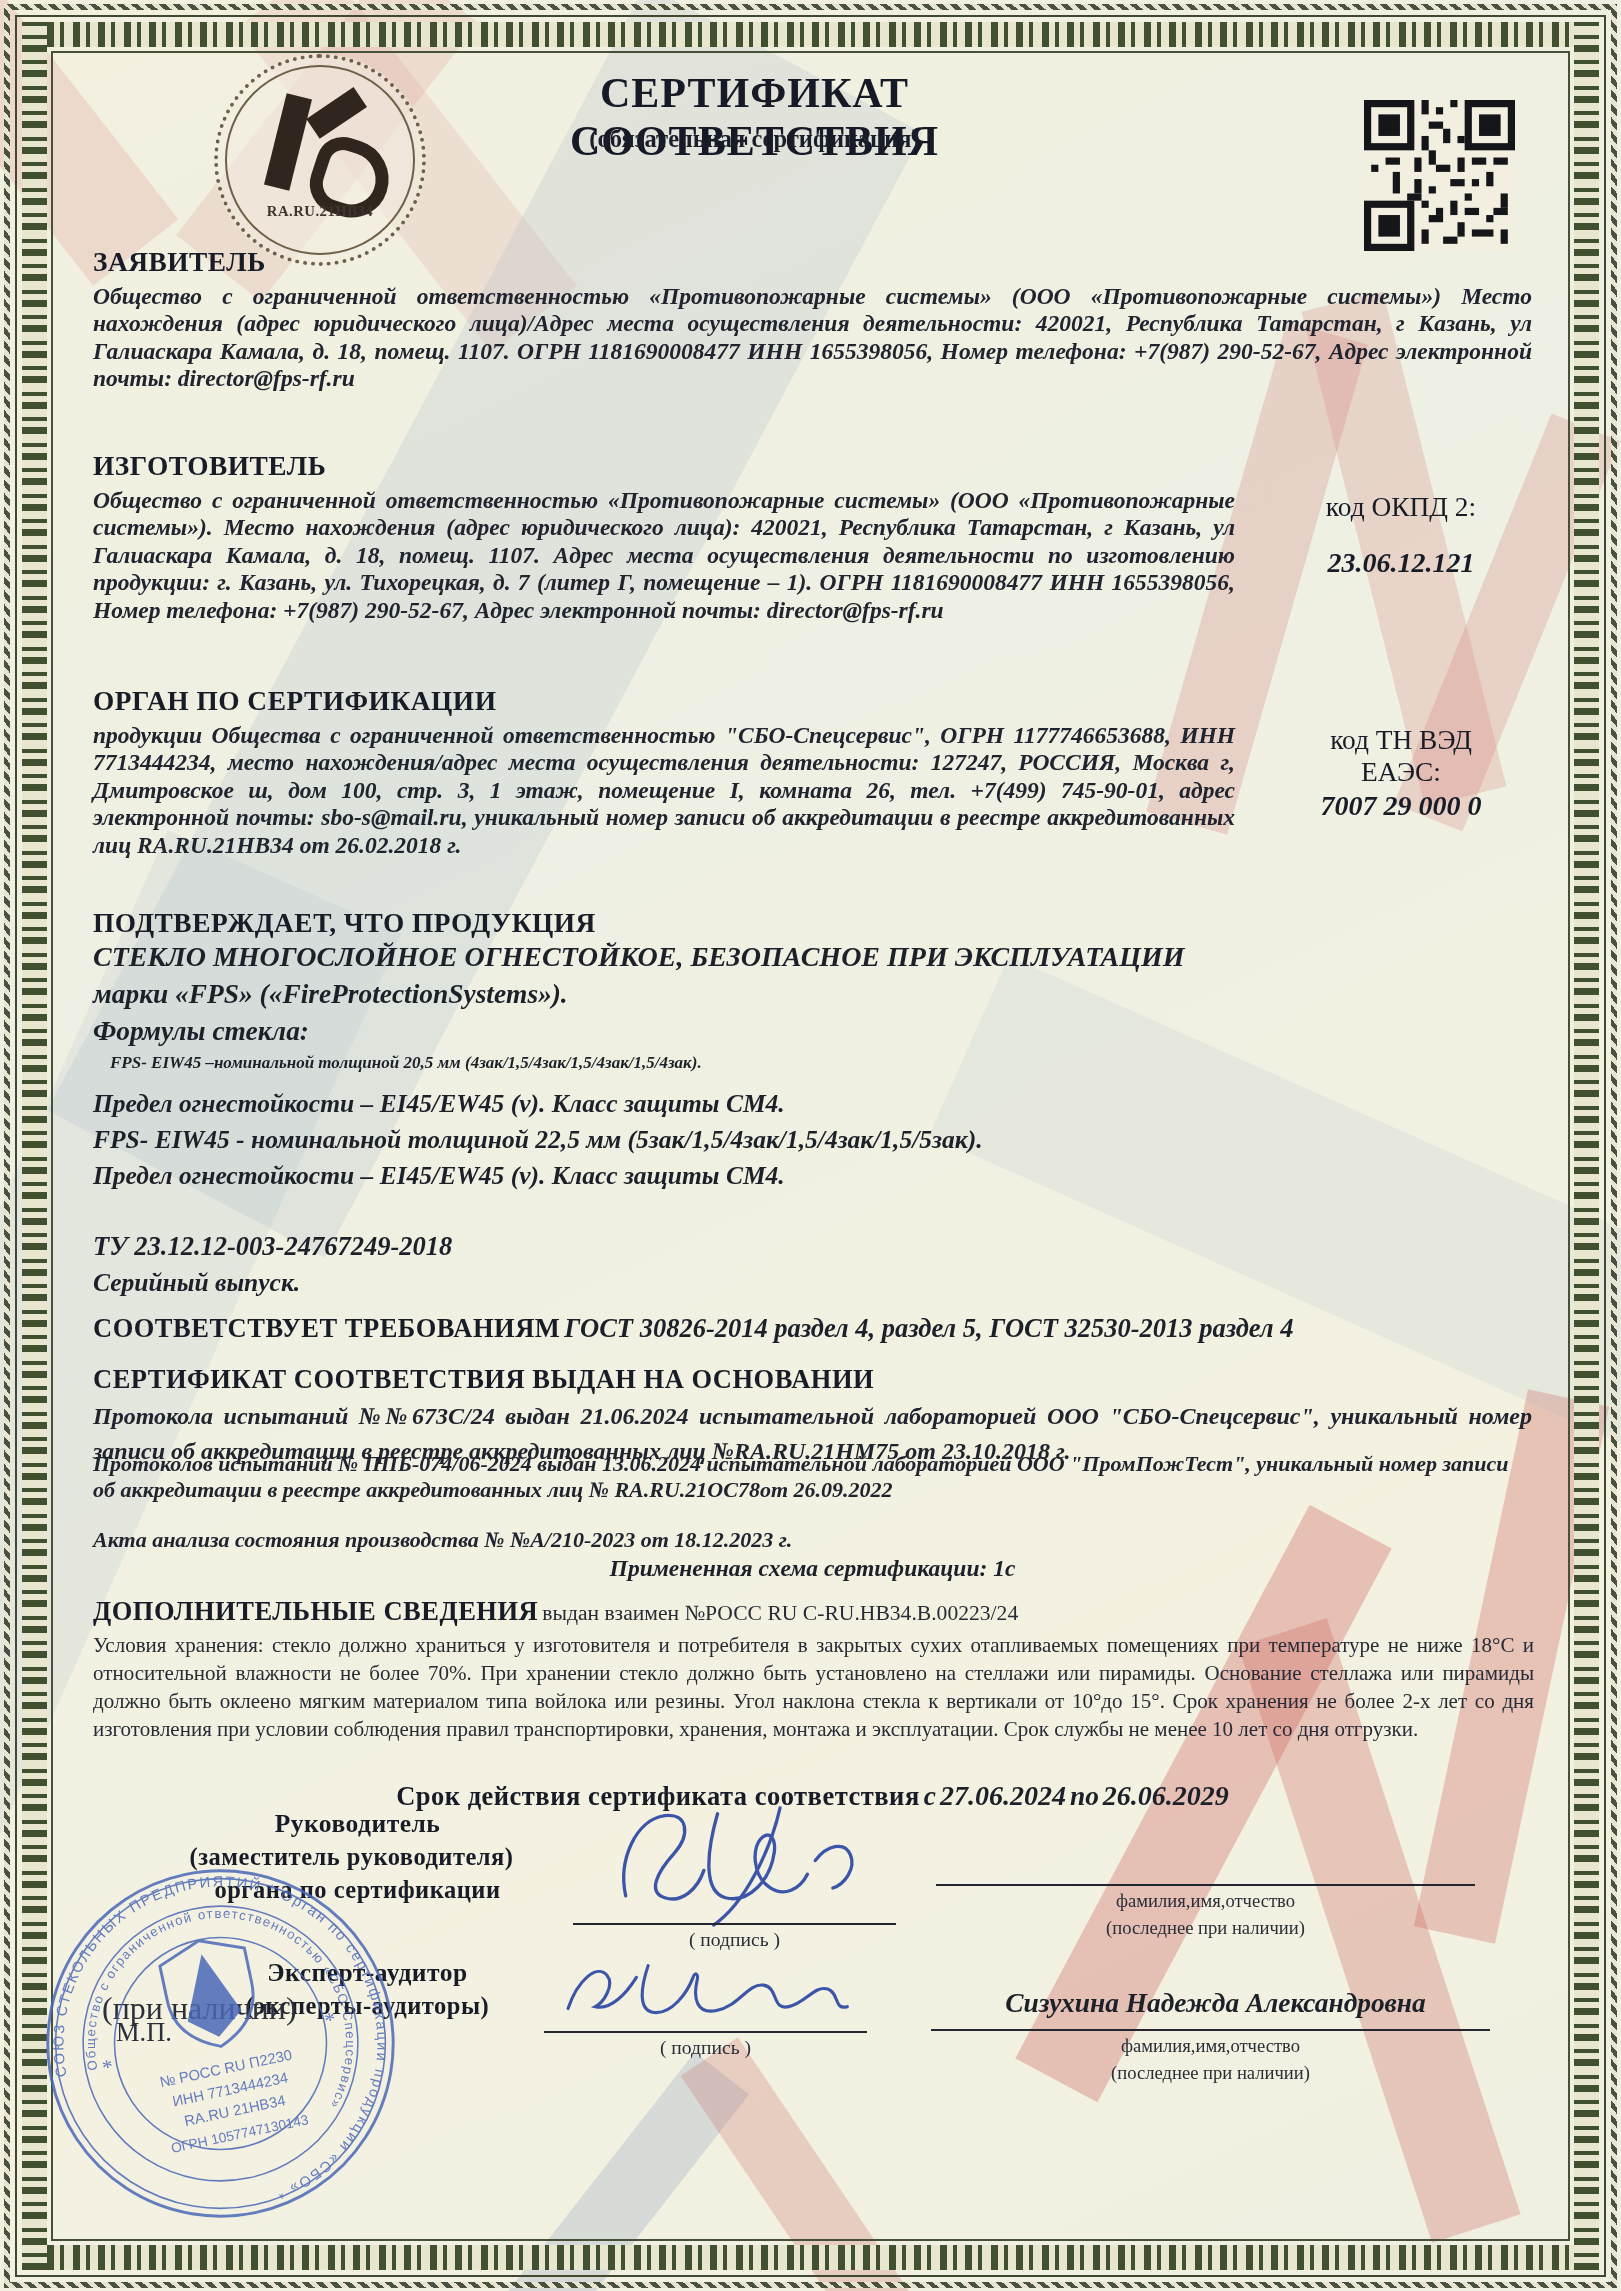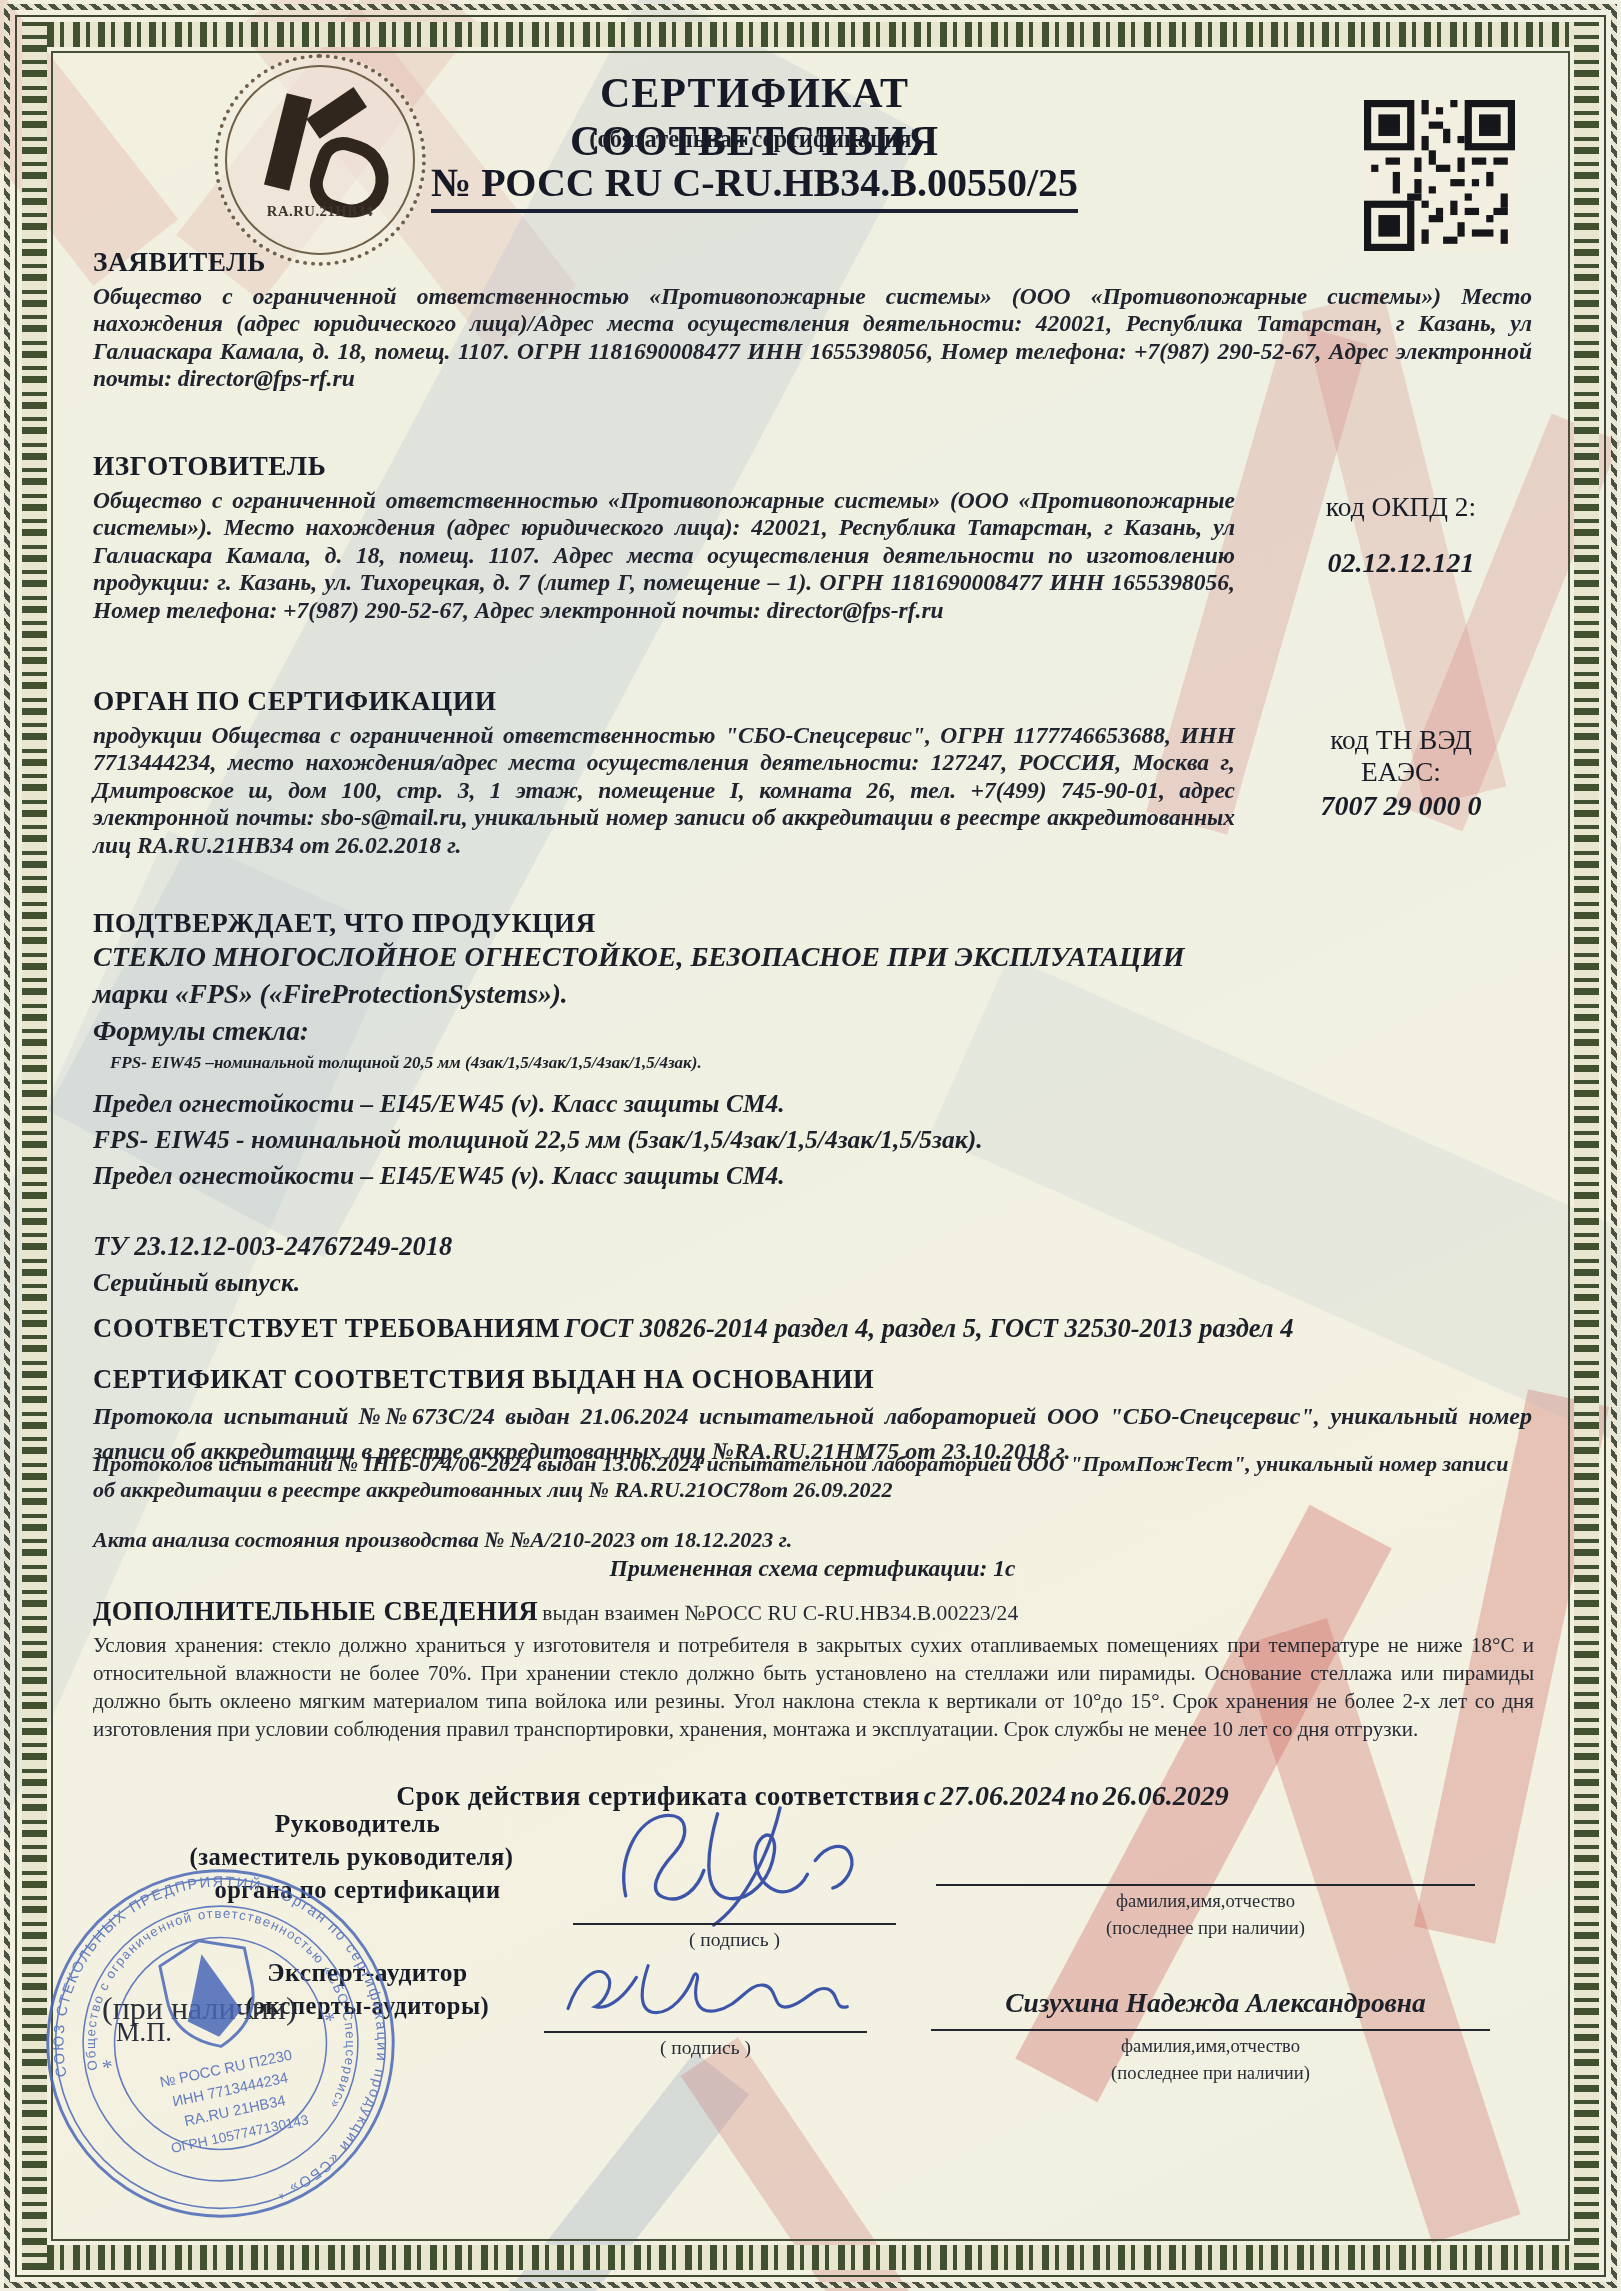--- a/index.html
+++ b/index.html
@@ -64,23 +64,20 @@
   <div class="abs" style="left:214px;top:54px;width:204px;height:204px;border-radius:50%;border:4.9px dotted #6f6049;background:rgba(243,238,225,.55);">
     <div style="position:absolute;inset:6.9px;border-radius:50%;border:2px solid #6f6049;"></div>
     <div style="position:absolute;left:57px;top:37px;width:25.5px;height:94px;background:#30261e;transform:rotate(14deg);"></div>
     <div style="position:absolute;left:90px;top:43px;width:57px;height:23.5px;background:#30261e;transform:rotate(-34deg);"></div>
     <div style="position:absolute;left:94px;top:82px;width:51px;height:51px;border:13.7px solid #30261e;border-radius:40% 60% 55% 45%;transform:rotate(18deg);"></div>
     <div class="ctr" style="position:absolute;left:0;right:0;top:145px;font-size:14.7px;letter-spacing:0.5px;color:#3d362c;font-weight:bold;">RA.RU.21HB34</div>
   </div>
 
   <div class="abs ctr" style="left:421px;top:69px;width:667px;font-size:42px;font-weight:bold;color:#161a26;letter-spacing:1px;">СЕРТИФИКАТ СООТВЕТСТВИЯ</div>
   <div class="abs ctr" style="left:421px;top:125px;width:667px;font-size:24.5px;font-weight:bold;color:#1a1e29;">(обязательная сертификация)</div>
-  <div class="abs ctr" style="left:392px;top:159px;width:725px;">
-    <span style="font-size:40px;font-weight:bold;color:#161a26;border-bottom:4.9px solid #1b2133;padding-bottom:3.9px;">№ РОСС RU C-RU.НВ34.В.00550/25</span>
-  </div>
 
   <svg class="abs" style="left:1364px;top:100px;" width="151" height="151" viewBox="0 0 147 147">
     <rect x="0" y="0" width="147" height="147" fill="#f2efe0"></rect>
     <g fill="#15161a">
       <rect x="0" y="0" width="49" height="49"></rect>
         <rect x="98" y="0" width="49" height="49"></rect>
         <rect x="0" y="98" width="49" height="49"></rect>
     </g>
     <g fill="#f2efe0">
       <rect x="7" y="7" width="35" height="35"></rect>
@@ -129,21 +126,21 @@
         <rect x="133" y="126" width="7" height="14"></rect>
     </g>
   </svg>
 
   <div class="abs h" style="left:93px;top:247px;">ЗАЯВИТЕЛЬ</div>
   <div class="abs p" style="left:93px;top:283px;width:1439px;">Общество с ограниченной ответственностью «Противопожарные системы» (ООО «Противопожарные системы») Место нахождения (адрес юридического лица)/Адрес места осуществления деятельности: 420021, Республика Татарстан, г Казань, ул Галиаскара Камала, д. 18, помещ. 1107. ОГРН 1181690008477 ИНН 1655398056, Номер телефона: +7(987) 290-52-67, Адрес электронной почты: director@fps-rf.ru</div>
 
   <div class="abs h" style="left:93px;top:451px;">ИЗГОТОВИТЕЛЬ</div>
   <div class="abs p" style="left:93px;top:487px;width:1142px;">Общество с ограниченной ответственностью «Противопожарные системы» (ООО «Противопожарные системы»). Место нахождения (адрес юридического лица): 420021, Республика Татарстан, г Казань, ул Галиаскара Камала, д. 18, помещ. 1107. Адрес места осуществления деятельности по изготовлению продукции: г. Казань, ул. Тихорецкая, д. 7 (литер Г, помещение – 1). ОГРН 1181690008477 ИНН 1655398056, Номер телефона: +7(987) 290-52-67, Адрес электронной почты: director@fps-rf.ru</div>
   <div class="abs ctr code-label" style="left:1264px;top:492px;width:274px;">код ОКПД 2:</div>
-  <div class="abs ctr code-val" style="left:1264px;top:547px;width:274px;">02.12.12.121</div>
+  <div class="abs ctr code-val" style="left:1264px;top:547px;width:274px;">23.06.12.121</div>
 
   <div class="abs h" style="left:93px;top:686px;">ОРГАН ПО СЕРТИФИКАЦИИ</div>
   <div class="abs p" style="left:93px;top:722px;width:1142px;">продукции Общества с ограниченной ответственностью "СБО-Спецсервис", ОГРН 1177746653688, ИНН 7713444234, место нахождения/адрес места осуществления деятельности: 127247, РОССИЯ, Москва г, Дмитровское ш, дом 100, стр. 3, 1 этаж, помещение I, комната 26, тел. +7(499) 745-90-01, адрес электронной почты: sbo-s@mail.ru, уникальный номер записи об аккредитации в реестре аккредитованных лиц RA.RU.21НВ34 от 26.02.2018 г.</div>
   <div class="abs ctr code-label" style="left:1264px;top:725px;width:274px;">код ТН ВЭД</div>
   <div class="abs ctr code-label" style="left:1264px;top:757px;width:274px;">ЕАЭС:</div>
   <div class="abs ctr code-val" style="left:1264px;top:790px;width:274px;">7007 29 000 0</div>
 
   <div class="abs h" style="left:93px;top:908px;">ПОДТВЕРЖДАЕТ, ЧТО ПРОДУКЦИЯ</div>
   <div class="abs big-i" style="left:93px;top:941px;font-size:28px;">СТЕКЛО МНОГОСЛОЙНОЕ ОГНЕСТОЙКОЕ, БЕЗОПАСНОЕ ПРИ ЭКСПЛУАТАЦИИ</div>
   <div class="abs big-i" style="left:93px;top:979px;font-size:27.4px;">марки «FPS» («FireProtectionSystems»).</div>

